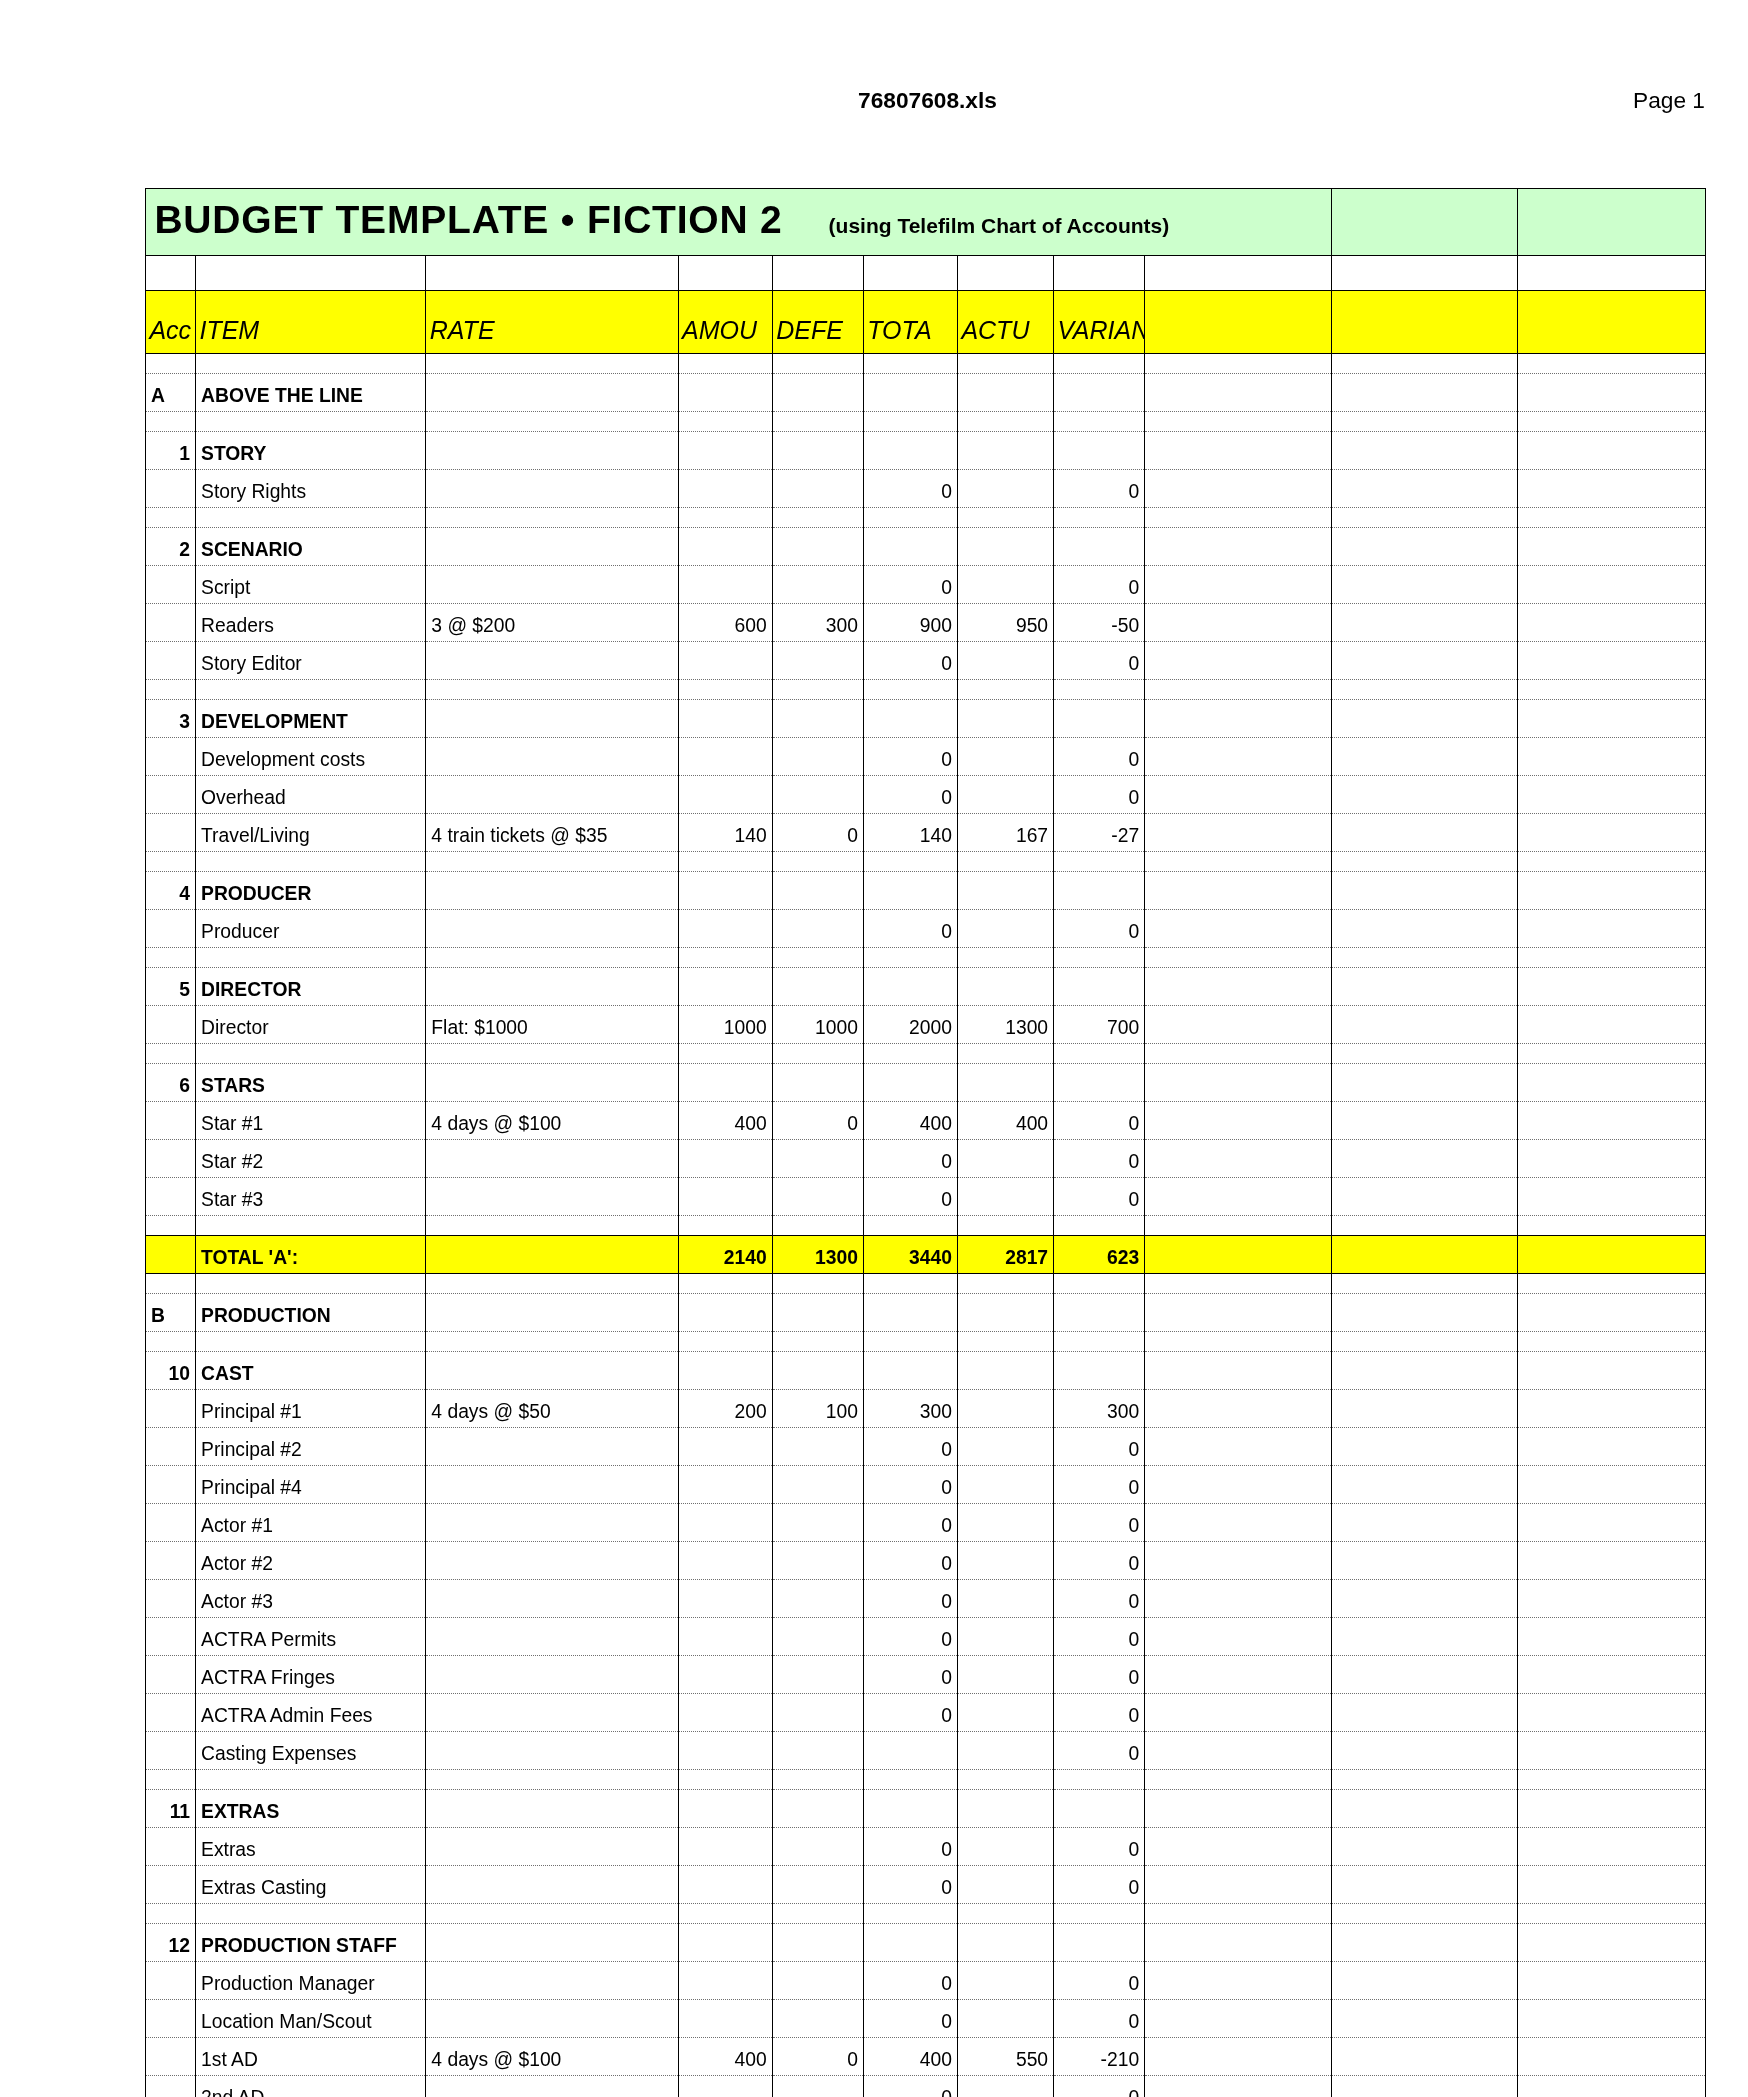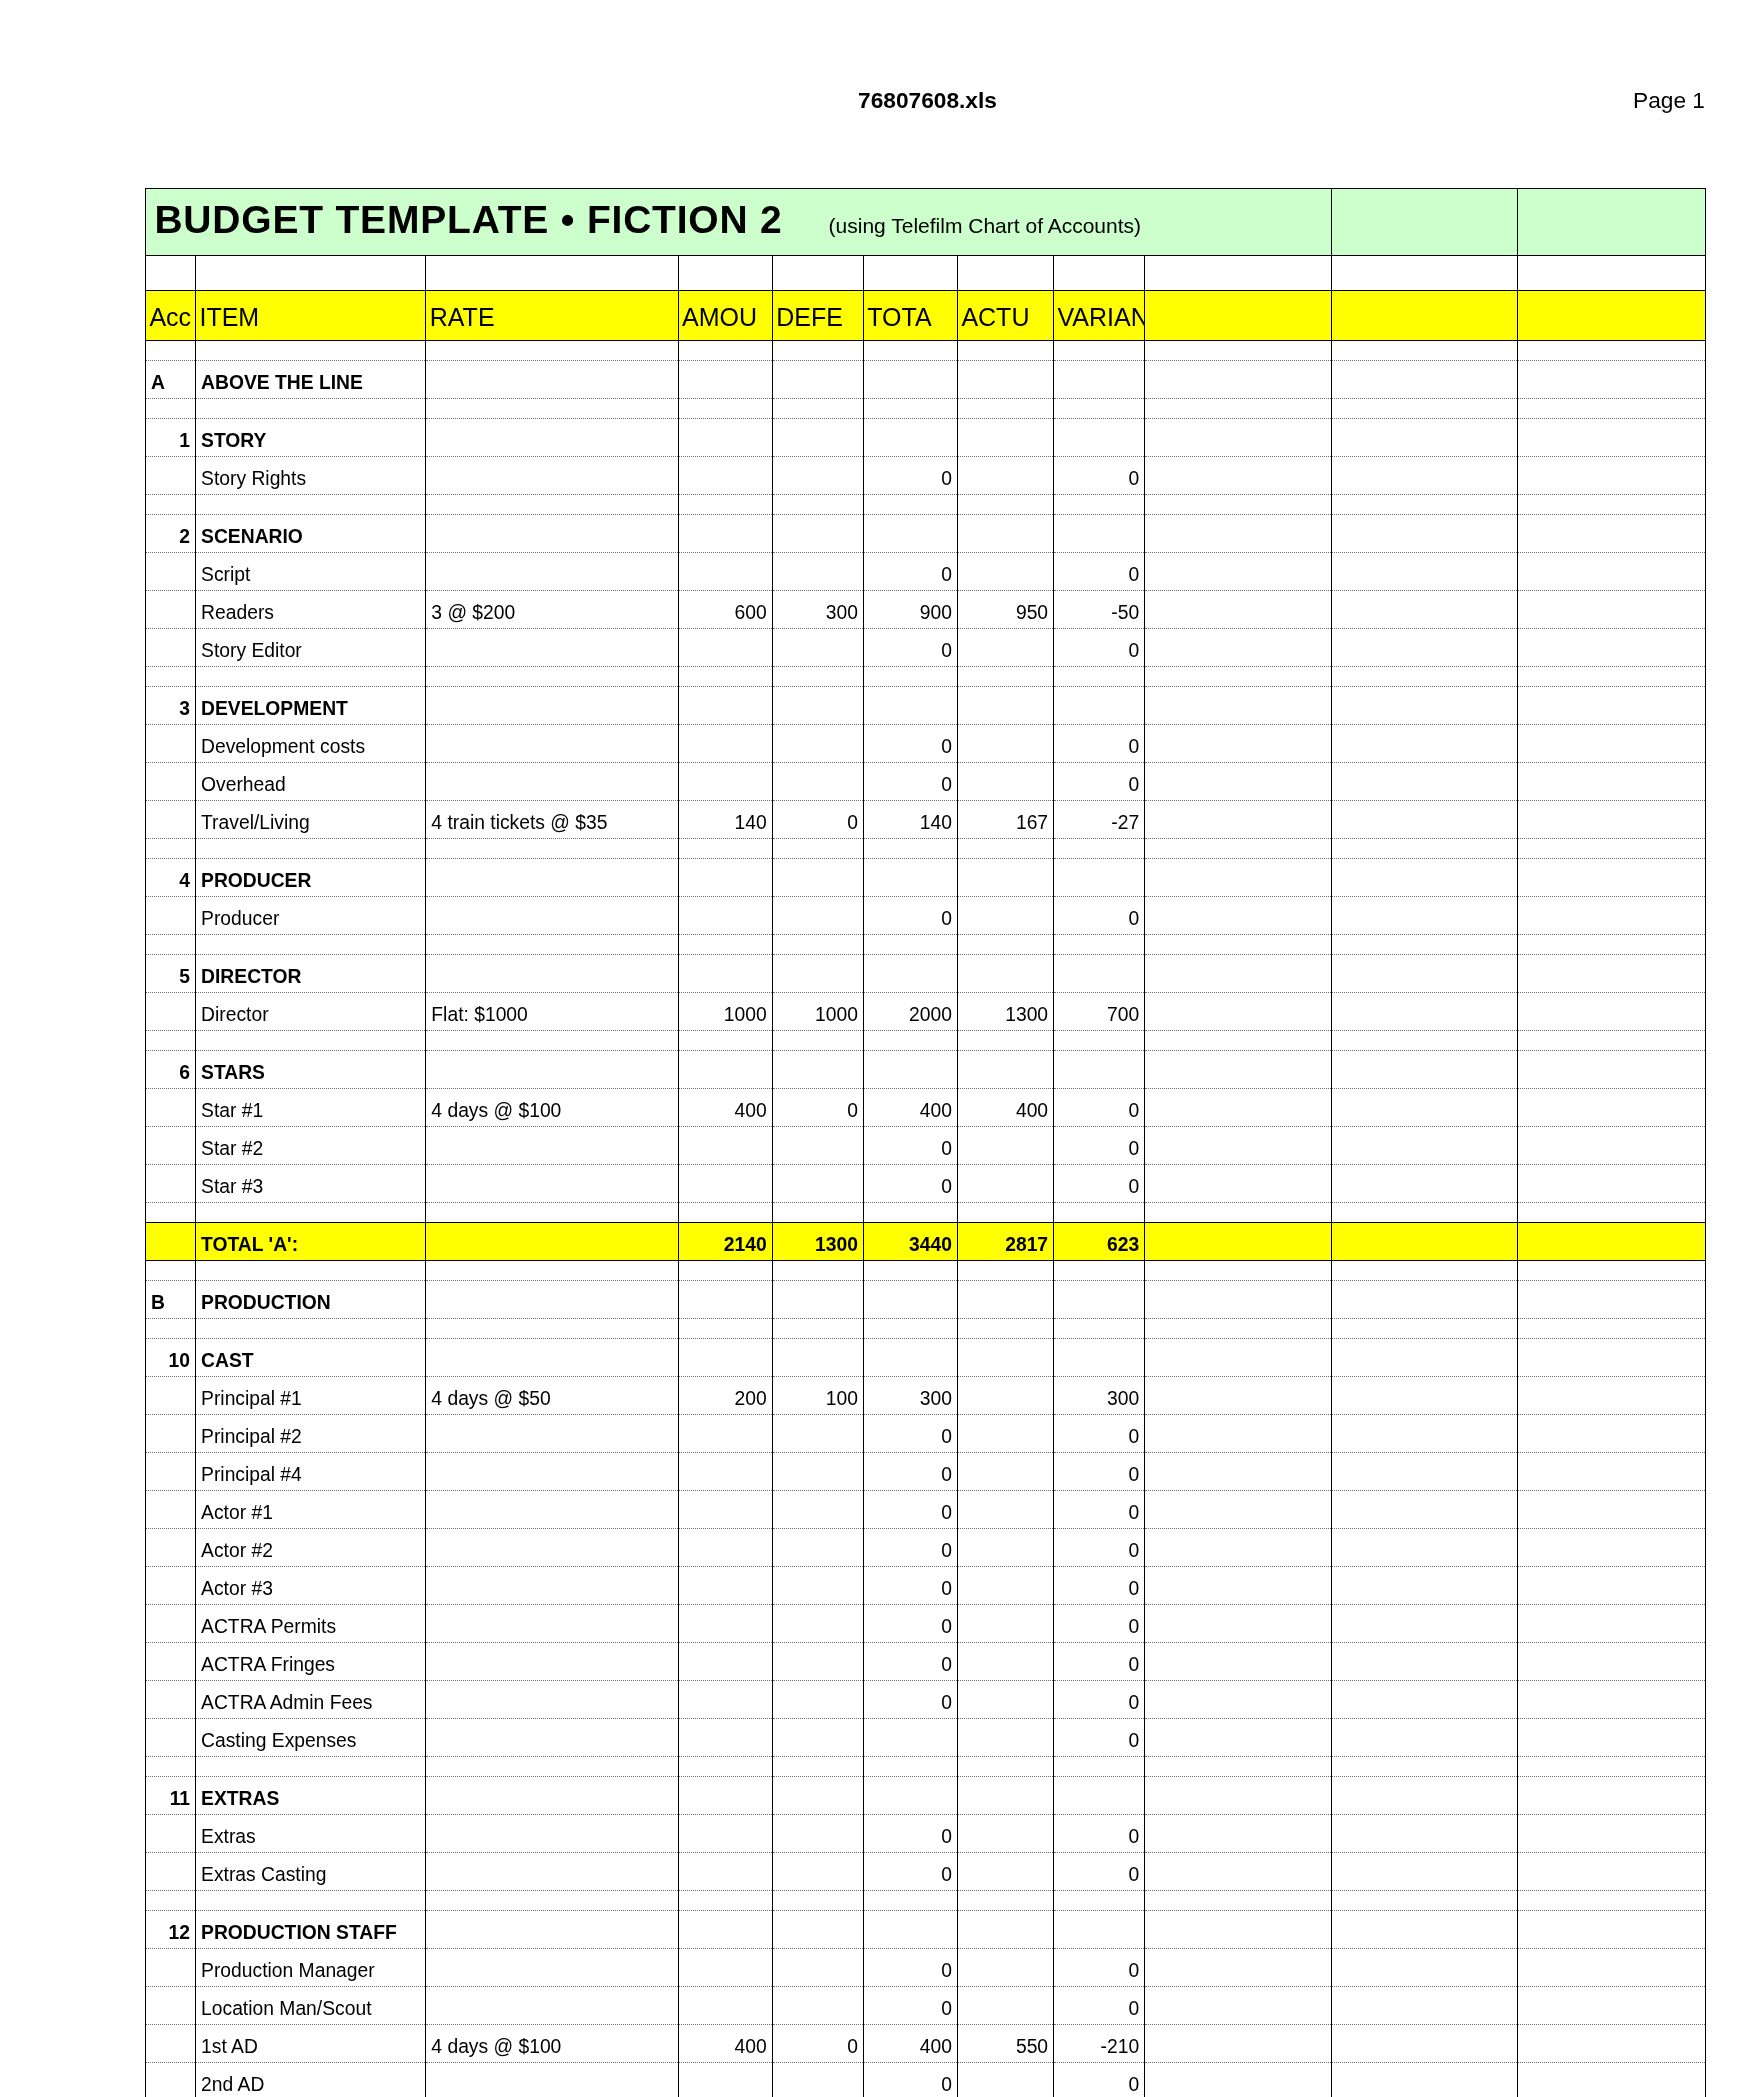--- a/index.html
+++ b/index.html
@@ -49,23 +49,23 @@
 
   tr.r-title { height: 67px; }
   tr.r-title td {
     background: var(--title-bg);
     border-top: none;
     border-bottom: 0.8px solid #000;
     vertical-align: middle;
     padding-left: 8.4px;
   }
   .t-main { font-size: 39px; font-weight: bold; letter-spacing: 0.8px; }
-  .t-sub  { font-size: 21px; font-weight: normal; margin-left: 46px; }
+  .t-sub  { font-size: 21px; font-weight: bold; margin-left: 46px; }
 
-  tr.r-head { height: 50px; }
+  tr.r-head { height: 63px; font-style: italic; }
   tr.r-head td {
     background: var(--header-bg);
     font-size: 25px;
     border-top: 0.8px solid #000;
     border-bottom: 0.8px solid #000;
     padding: 0 3.4px 8.4px 3.4px;
     text-align: left;
   }
   tr.r-head td.num { text-align: left; }
 

